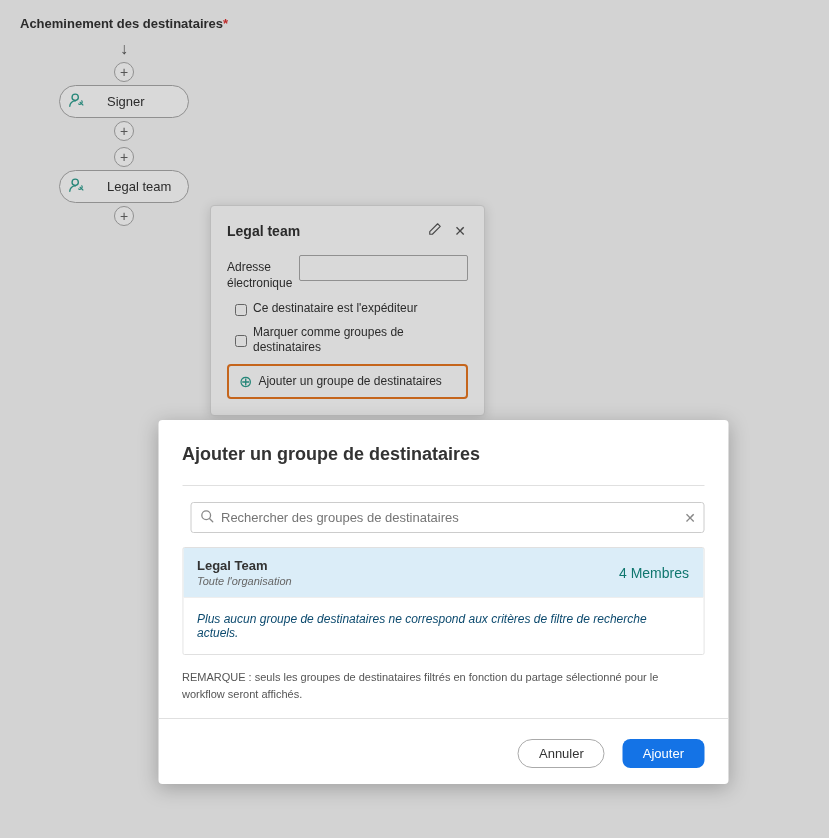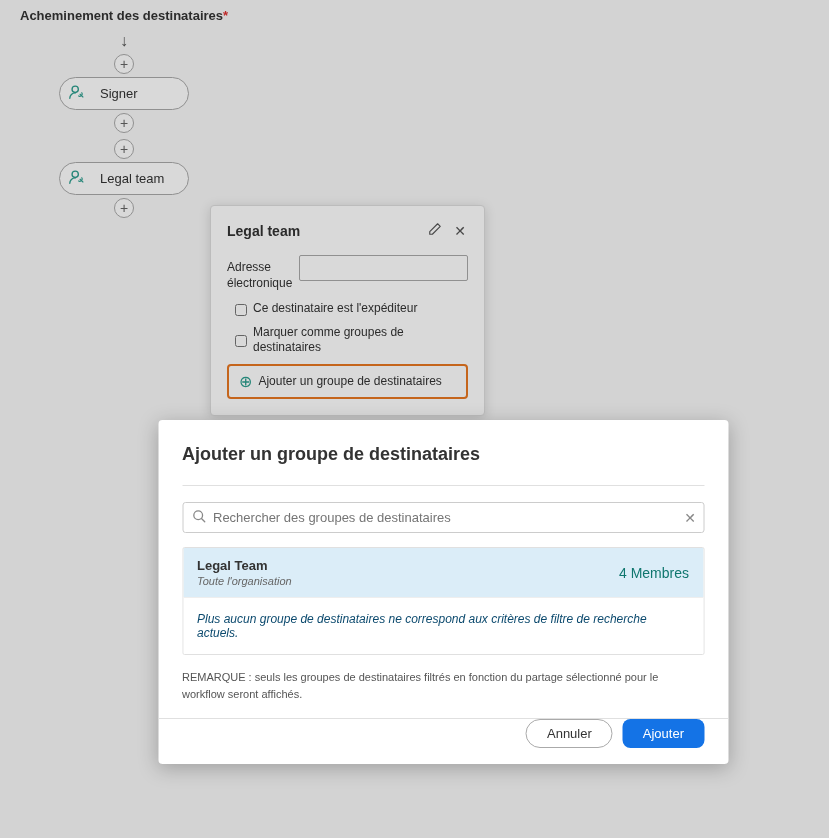--- a/index.html
+++ b/index.html
@@ -17,21 +17,21 @@
     .main-area {
       background: #f8f8f8;
       width: 100%;
       height: 100%;
       position: relative;
     }
 
     
     .routing-section {
       position: absolute;
-      top: 8px;
+      top: 16px;
       left: 20px;
     }
 
     .routing-title {
       font-size: 13px;
       color: #333;
       font-weight: 600;
       margin-bottom: 8px;
     }
     .routing-title span.required {
@@ -63,21 +63,21 @@
       justify-content: center;
       cursor: pointer;
       color: #666;
       font-size: 14px;
       margin: 3px 0;
     }
 
     .flow-step {
       display: flex;
       align-items: center;
-      gap: 14px;
+      gap: 21px;
       border: 1.5px solid #aaa;
       border-radius: 20px;
       padding: 5px 14px 5px 8px;
       background: #fff;
       min-width: 130px;
       cursor: pointer;
     }
 
     .flow-step .step-icon {
       color: #2d9e8e;
@@ -235,20 +235,21 @@
 
     .modal-divider {
       height: 1px;
       background: #e0e0e0;
       margin: 0 0 16px 0;
     }
 
     .search-container {
       position: relative;
       margin-bottom: 14px;
+      margin-left: 8px;
     }
 
     .search-icon {
       position: absolute;
       left: 10px;
       top: 50%;
       transform: translateY(-50%);
       color: #888;
       font-size: 14px;
     }
@@ -322,22 +323,22 @@
       color: #555;
       margin-top: 14px;
       margin-bottom: 0;
       line-height: 1.5;
     }
 
     
     .modal-footer {
       display: flex;
       justify-content: flex-end;
-      gap: 10px;
-      padding: 0 24px 16px 24px;
+      gap: 18px;
+      padding: 20px 24px 16px 24px;
       border-top: 1px solid #e0e0e0;
     }
 
     .btn-cancel {
       background: #fff;
       border: 1px solid #aaa;
       border-radius: 20px;
       padding: 6px 20px;
       font-size: 13px;
       cursor: pointer;

